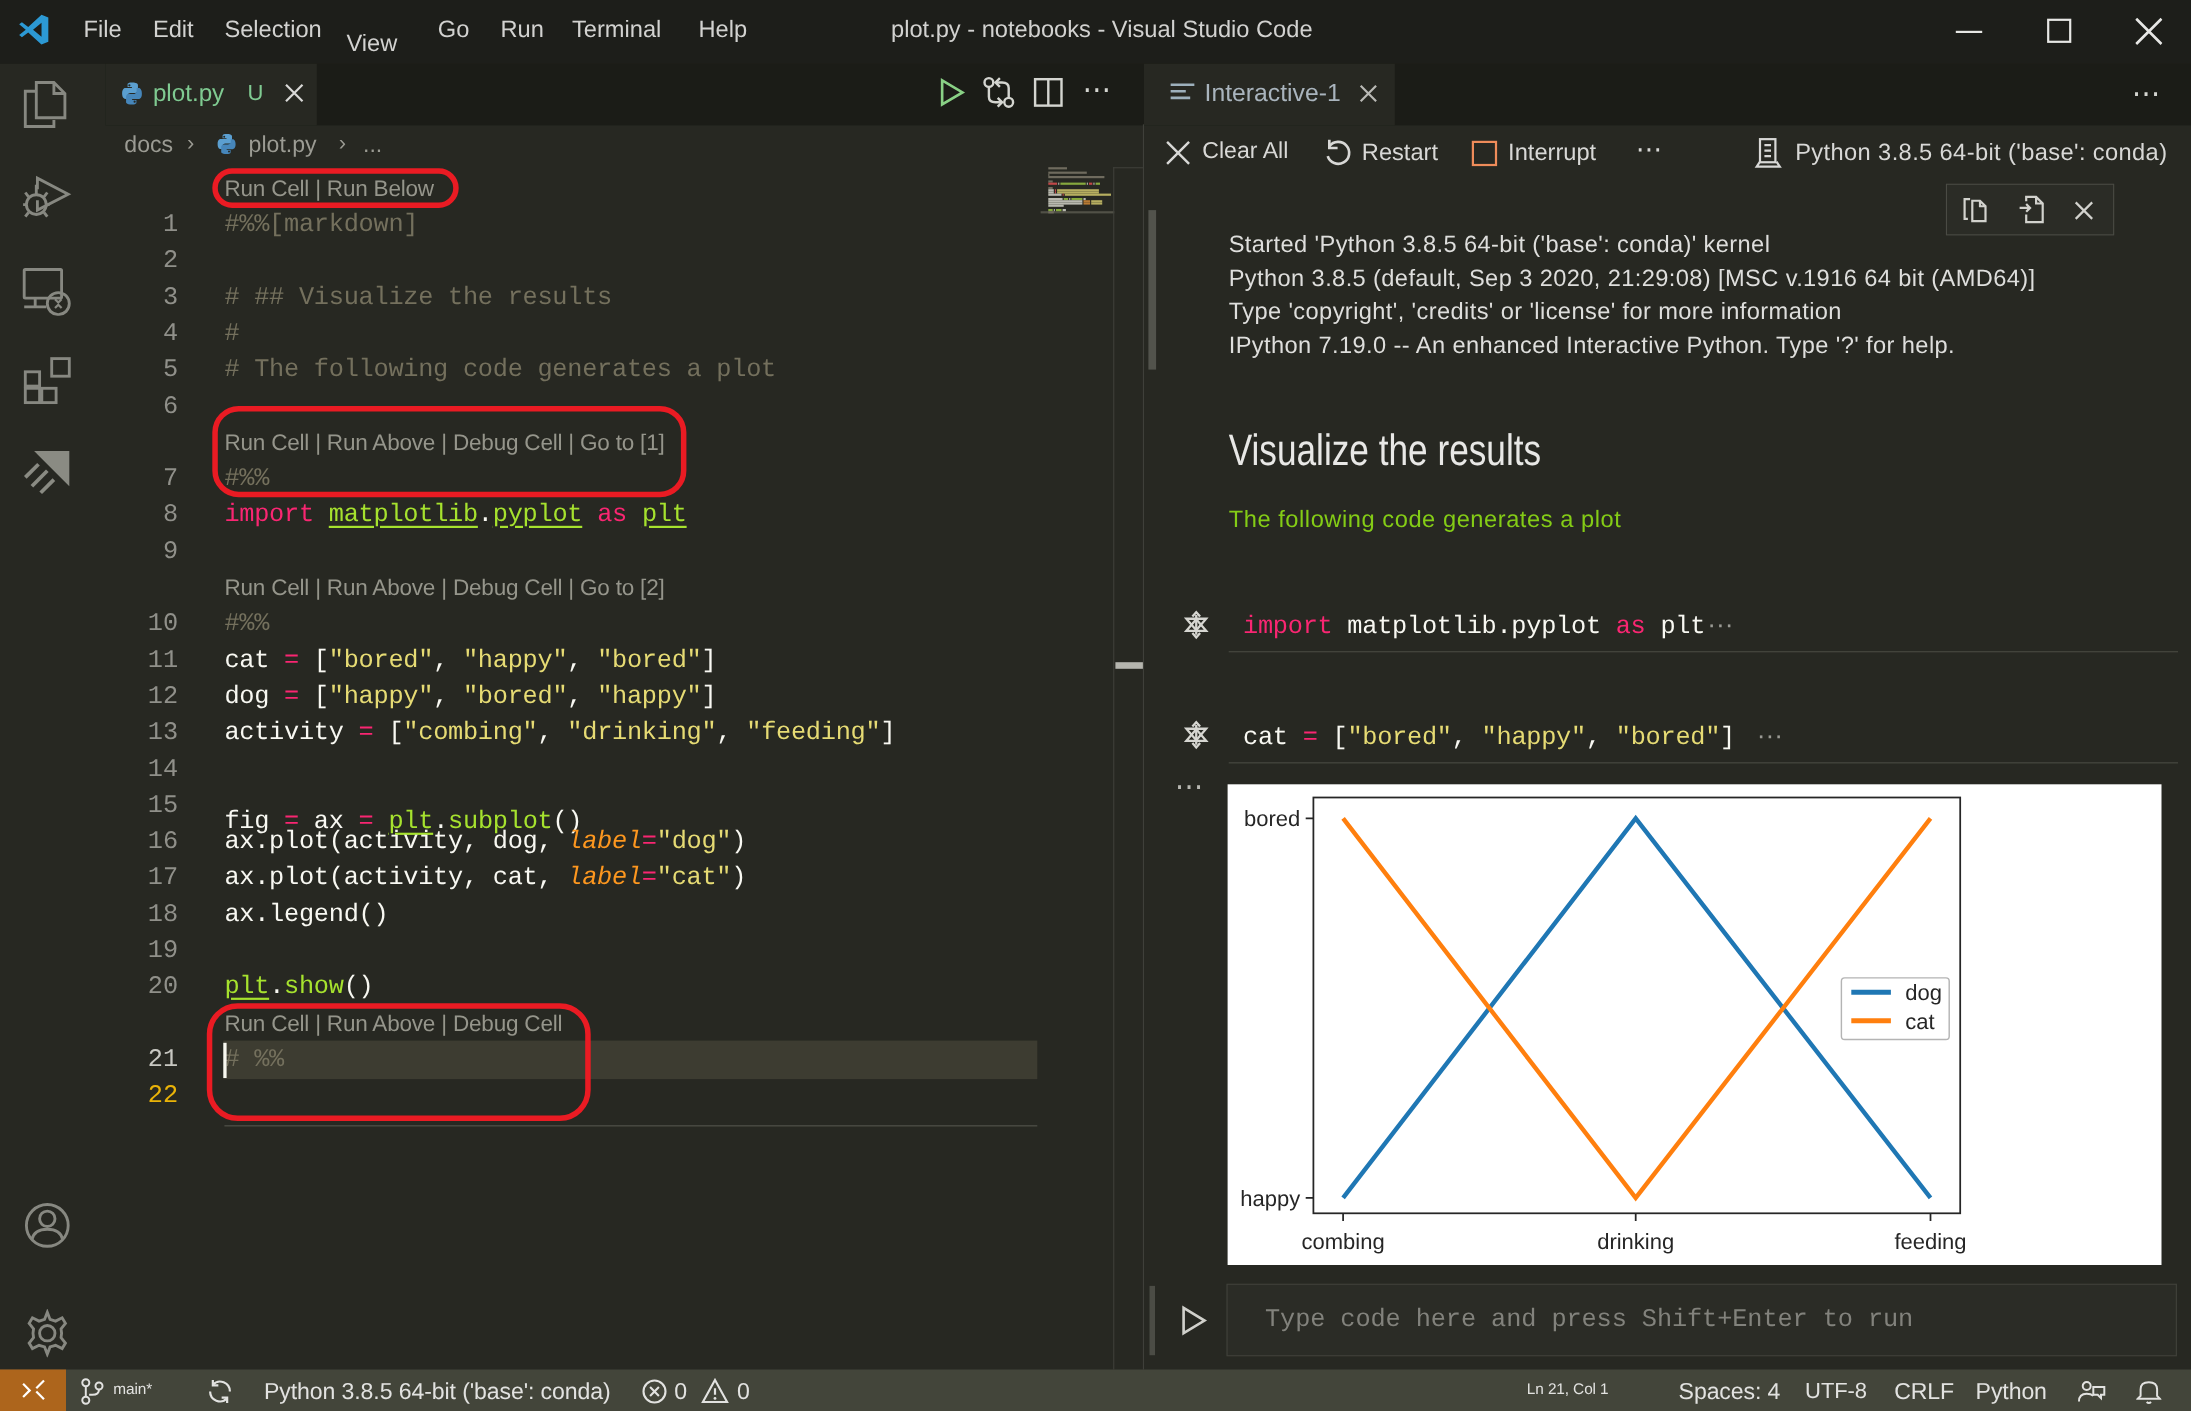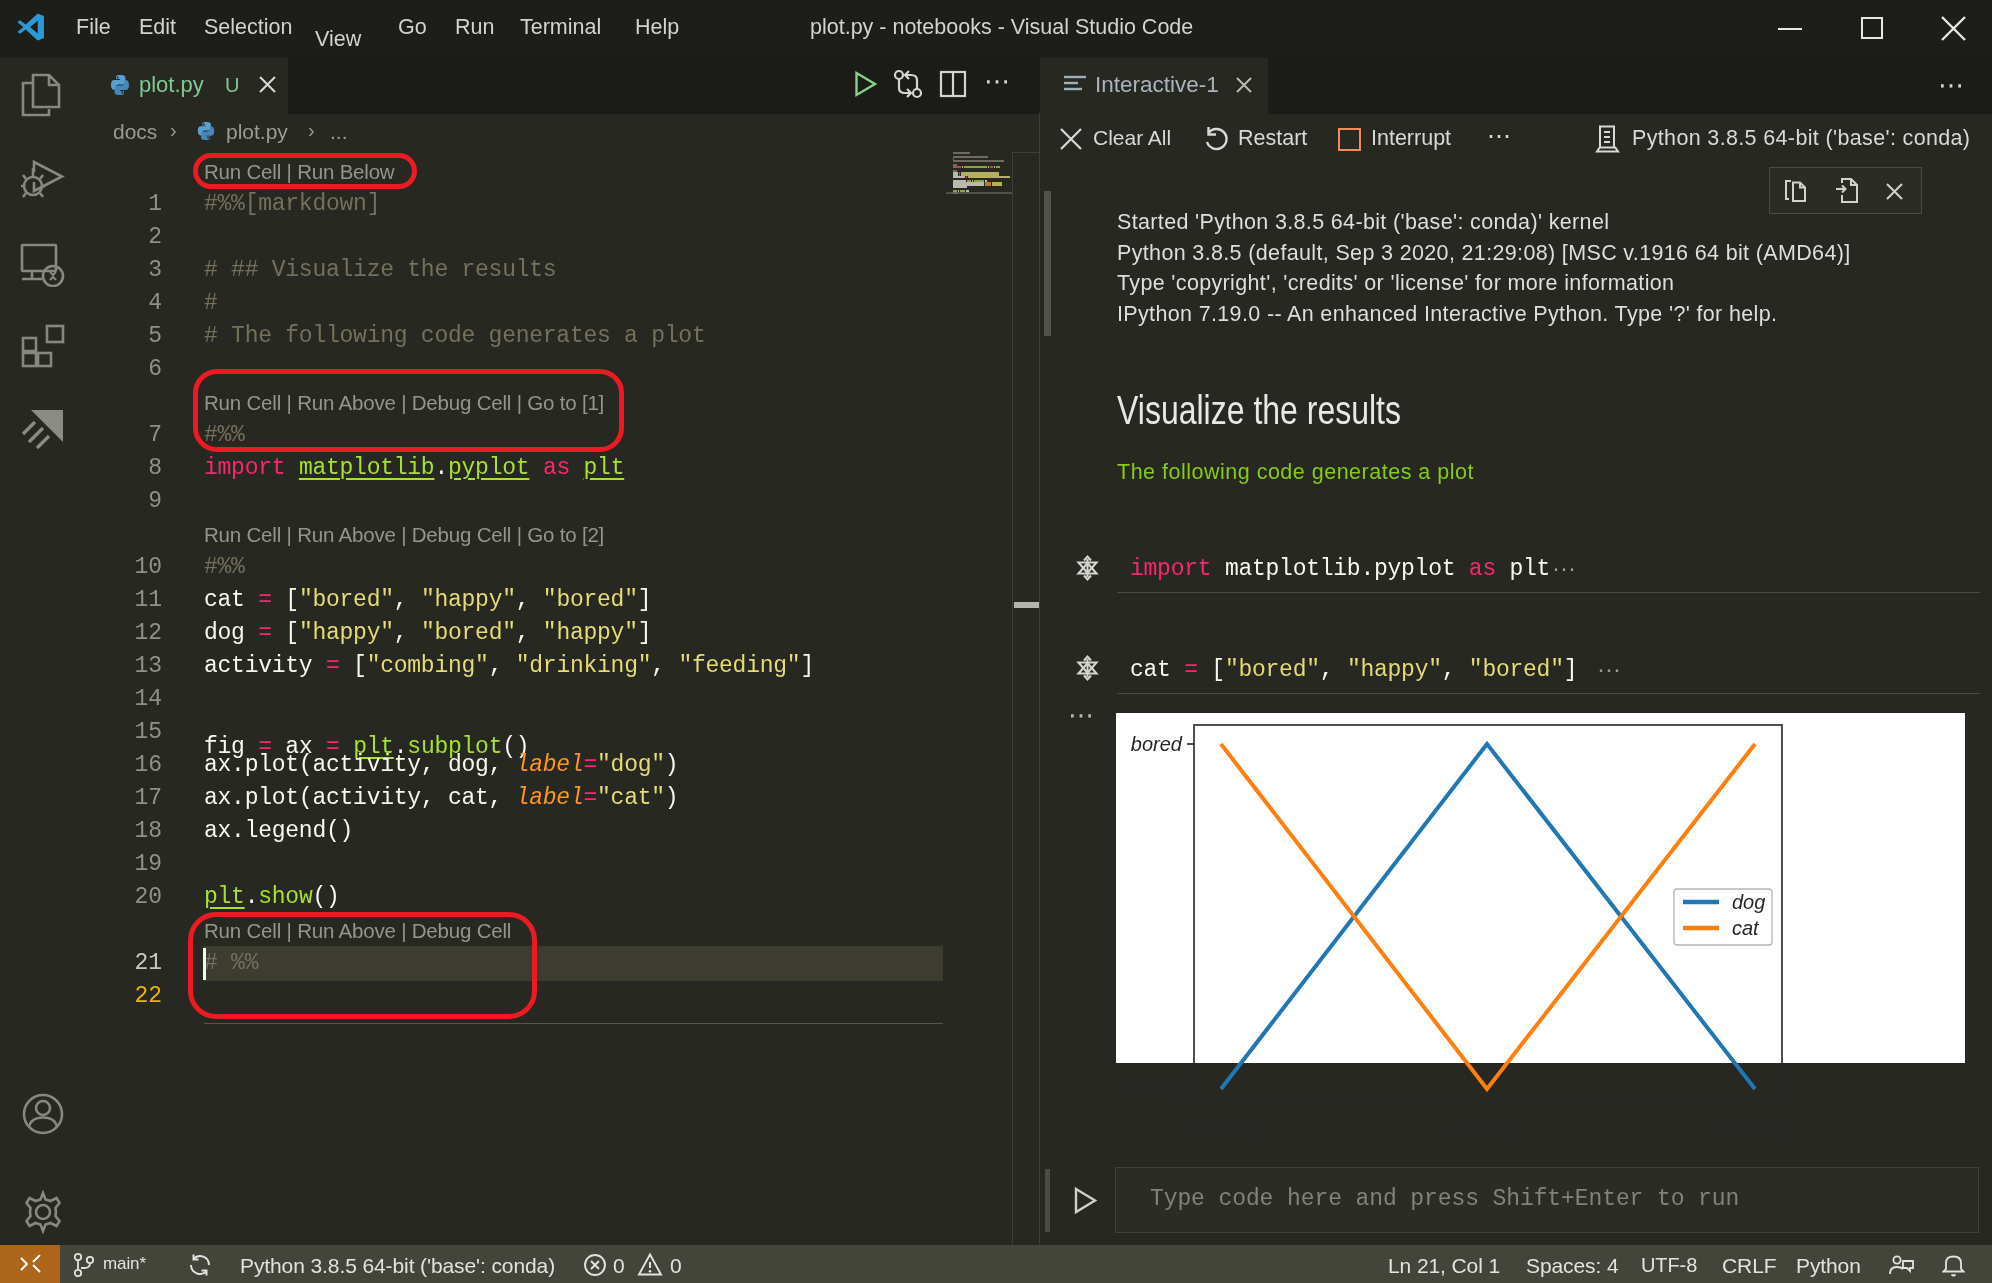--- a/index.html
+++ b/index.html
@@ -320,21 +320,21 @@
       <path d="M2.5 19.5 L20.5 19.5 L11.5 9 Z"></path>
       <path d="M11.5 5 L11.5 23"></path>
       <path d="M8 6.5 L11.5 2.5 L15 6.5"></path>
       <path d="M8 21.5 L11.5 25.5 L15 21.5"></path>
     </g>
   </svg>
   <div class="abs mono" style="left:1130px;top:657px;font-size:23px;letter-spacing:-0.25px;white-space:pre;color:#f8f8f2;">cat <span class="pink">=</span> [<span class="yel">"bored"</span>, <span class="yel">"happy"</span>, <span class="yel">"bored"</span>]</div>
   <div class="abs" style="left:1597px;top:655px;color:#9a9a94;font-size:24px;letter-spacing:0px;">···</div>
   <div class="abs" style="left:1117px;top:693px;width:863px;height:1px;background:#4a4b43;"></div>
   <div class="abs" style="left:1068px;top:700px;color:#b8b8b2;font-size:26px;letter-spacing:1px;">⋯</div>
-  <div class="abs" style="left:1116px;top:713px;width:849px;height:350px;background:#ffffff;font-style:italic;">
+  <div class="abs" style="left:1116px;top:713px;width:849px;height:437px;background:#ffffff;">
   <svg width="849" height="437" viewBox="0 0 849 437" font-family="Liberation Sans, sans-serif">
     <rect x="78" y="12" width="588" height="378" fill="none" stroke="#262626" stroke-width="1.6"></rect>
     <g stroke="#262626" stroke-width="1.6">
       <line x1="105" y1="390" x2="105" y2="397"></line>
       <line x1="371" y1="390" x2="371" y2="397"></line>
       <line x1="639" y1="390" x2="639" y2="397"></line>
       <line x1="71" y1="31" x2="78" y2="31"></line>
       <line x1="71" y1="376" x2="78" y2="376"></line>
     </g>
     <text x="66" y="38" font-size="20" fill="#262626" text-anchor="end">bored</text>
@@ -369,42 +369,42 @@
   </svg>
   <svg class="abs" style="left:73px;top:1252px;" width="22" height="26" viewBox="0 0 22 26">
     <g fill="none" stroke="#e2e2e0" stroke-width="1.8">
       <circle cx="5" cy="5" r="3.2"></circle>
       <circle cx="17" cy="8" r="3.2"></circle>
       <circle cx="5" cy="21" r="3.2"></circle>
       <path d="M5 8.2 L5 17.8"></path>
       <path d="M17 11.2 Q17 16 11 16 L8 16"></path>
     </g>
   </svg>
-  <div class="abs" style="left:103px;top:1254px;font-size:17px;letter-spacing:-0.1px;color:#e2e2e0;">main*</div>
+  <div class="abs" style="left:103px;top:1254px;font-size:14px;letter-spacing:-0.1px;color:#e2e2e0;">main*</div>
   <svg class="abs" style="left:188px;top:1253px;" width="24" height="24" viewBox="0 0 24 24">
     <g fill="none" stroke="#e2e2e0" stroke-width="2">
       <path d="M21 12 A 9 9 0 0 0 5.5 5.8"></path>
       <path d="M3 12 A 9 9 0 0 0 18.5 18.2"></path>
       <path d="M5.5 1.5 L5.5 6.5 L10.5 6.5"></path>
       <path d="M18.5 22.5 L18.5 17.5 L13.5 17.5"></path>
     </g>
   </svg>
   <div class="abs" style="left:240px;top:1254px;font-size:21px;letter-spacing:-0.1px;color:#e2e2e0;">Python 3.8.5 64-bit ('base': conda)</div>
   <svg class="abs" style="left:583px;top:1253px;" width="24" height="24" viewBox="0 0 24 24">
     <circle cx="12" cy="12" r="10" fill="none" stroke="#e2e2e0" stroke-width="1.9"></circle>
     <path d="M8 8 L16 16 M16 8 L8 16" stroke="#e2e2e0" stroke-width="1.9"></path>
   </svg>
   <div class="abs" style="left:613px;top:1254px;font-size:21px;letter-spacing:-0.1px;color:#e2e2e0;">0</div>
   <svg class="abs" style="left:637px;top:1252px;" width="26" height="25" viewBox="0 0 26 25">
     <path d="M13 2.5 L24 22.5 L2 22.5 Z" fill="none" stroke="#e2e2e0" stroke-width="1.9"></path>
     <path d="M13 10 L13 16" stroke="#e2e2e0" stroke-width="2"></path>
     <circle cx="13" cy="19.3" r="1.3" fill="#e2e2e0"></circle>
   </svg>
   <div class="abs" style="left:670px;top:1254px;font-size:21px;letter-spacing:-0.1px;color:#e2e2e0;">0</div>
-  <div class="abs" style="left:1388px;top:1254px;font-size:21px;letter-spacing:-0.1px;color:#e2e2e0;">Ln 21, Col 1</div>
+  <div class="abs" style="left:1388px;top:1254px;font-size:14px;letter-spacing:-0.1px;color:#e2e2e0;">Ln 21, Col 1</div>
   <div class="abs" style="left:1526px;top:1254px;font-size:21px;letter-spacing:-0.1px;color:#e2e2e0;">Spaces: 4</div>
   <div class="abs" style="left:1641px;top:1254px;font-size:20px;letter-spacing:-0.1px;color:#e2e2e0;">UTF-8</div>
   <div class="abs" style="left:1722px;top:1254px;font-size:21px;letter-spacing:-0.1px;color:#e2e2e0;">CRLF</div>
   <div class="abs" style="left:1796px;top:1254px;font-size:21px;letter-spacing:-0.1px;color:#e2e2e0;">Python</div>
   <svg class="abs" style="left:1888px;top:1253px;" width="27" height="24" viewBox="0 0 27 24">
     <g fill="none" stroke="#e2e2e0" stroke-width="1.8">
       <circle cx="9" cy="7" r="3.6"></circle>
       <path d="M2 21 Q2 14 9 14 Q13 14 15 16"></path>
       <path d="M15 8 L25 8 L25 15 L22 15 L22 18 L19 15 L15 15 Z"></path>
     </g>

